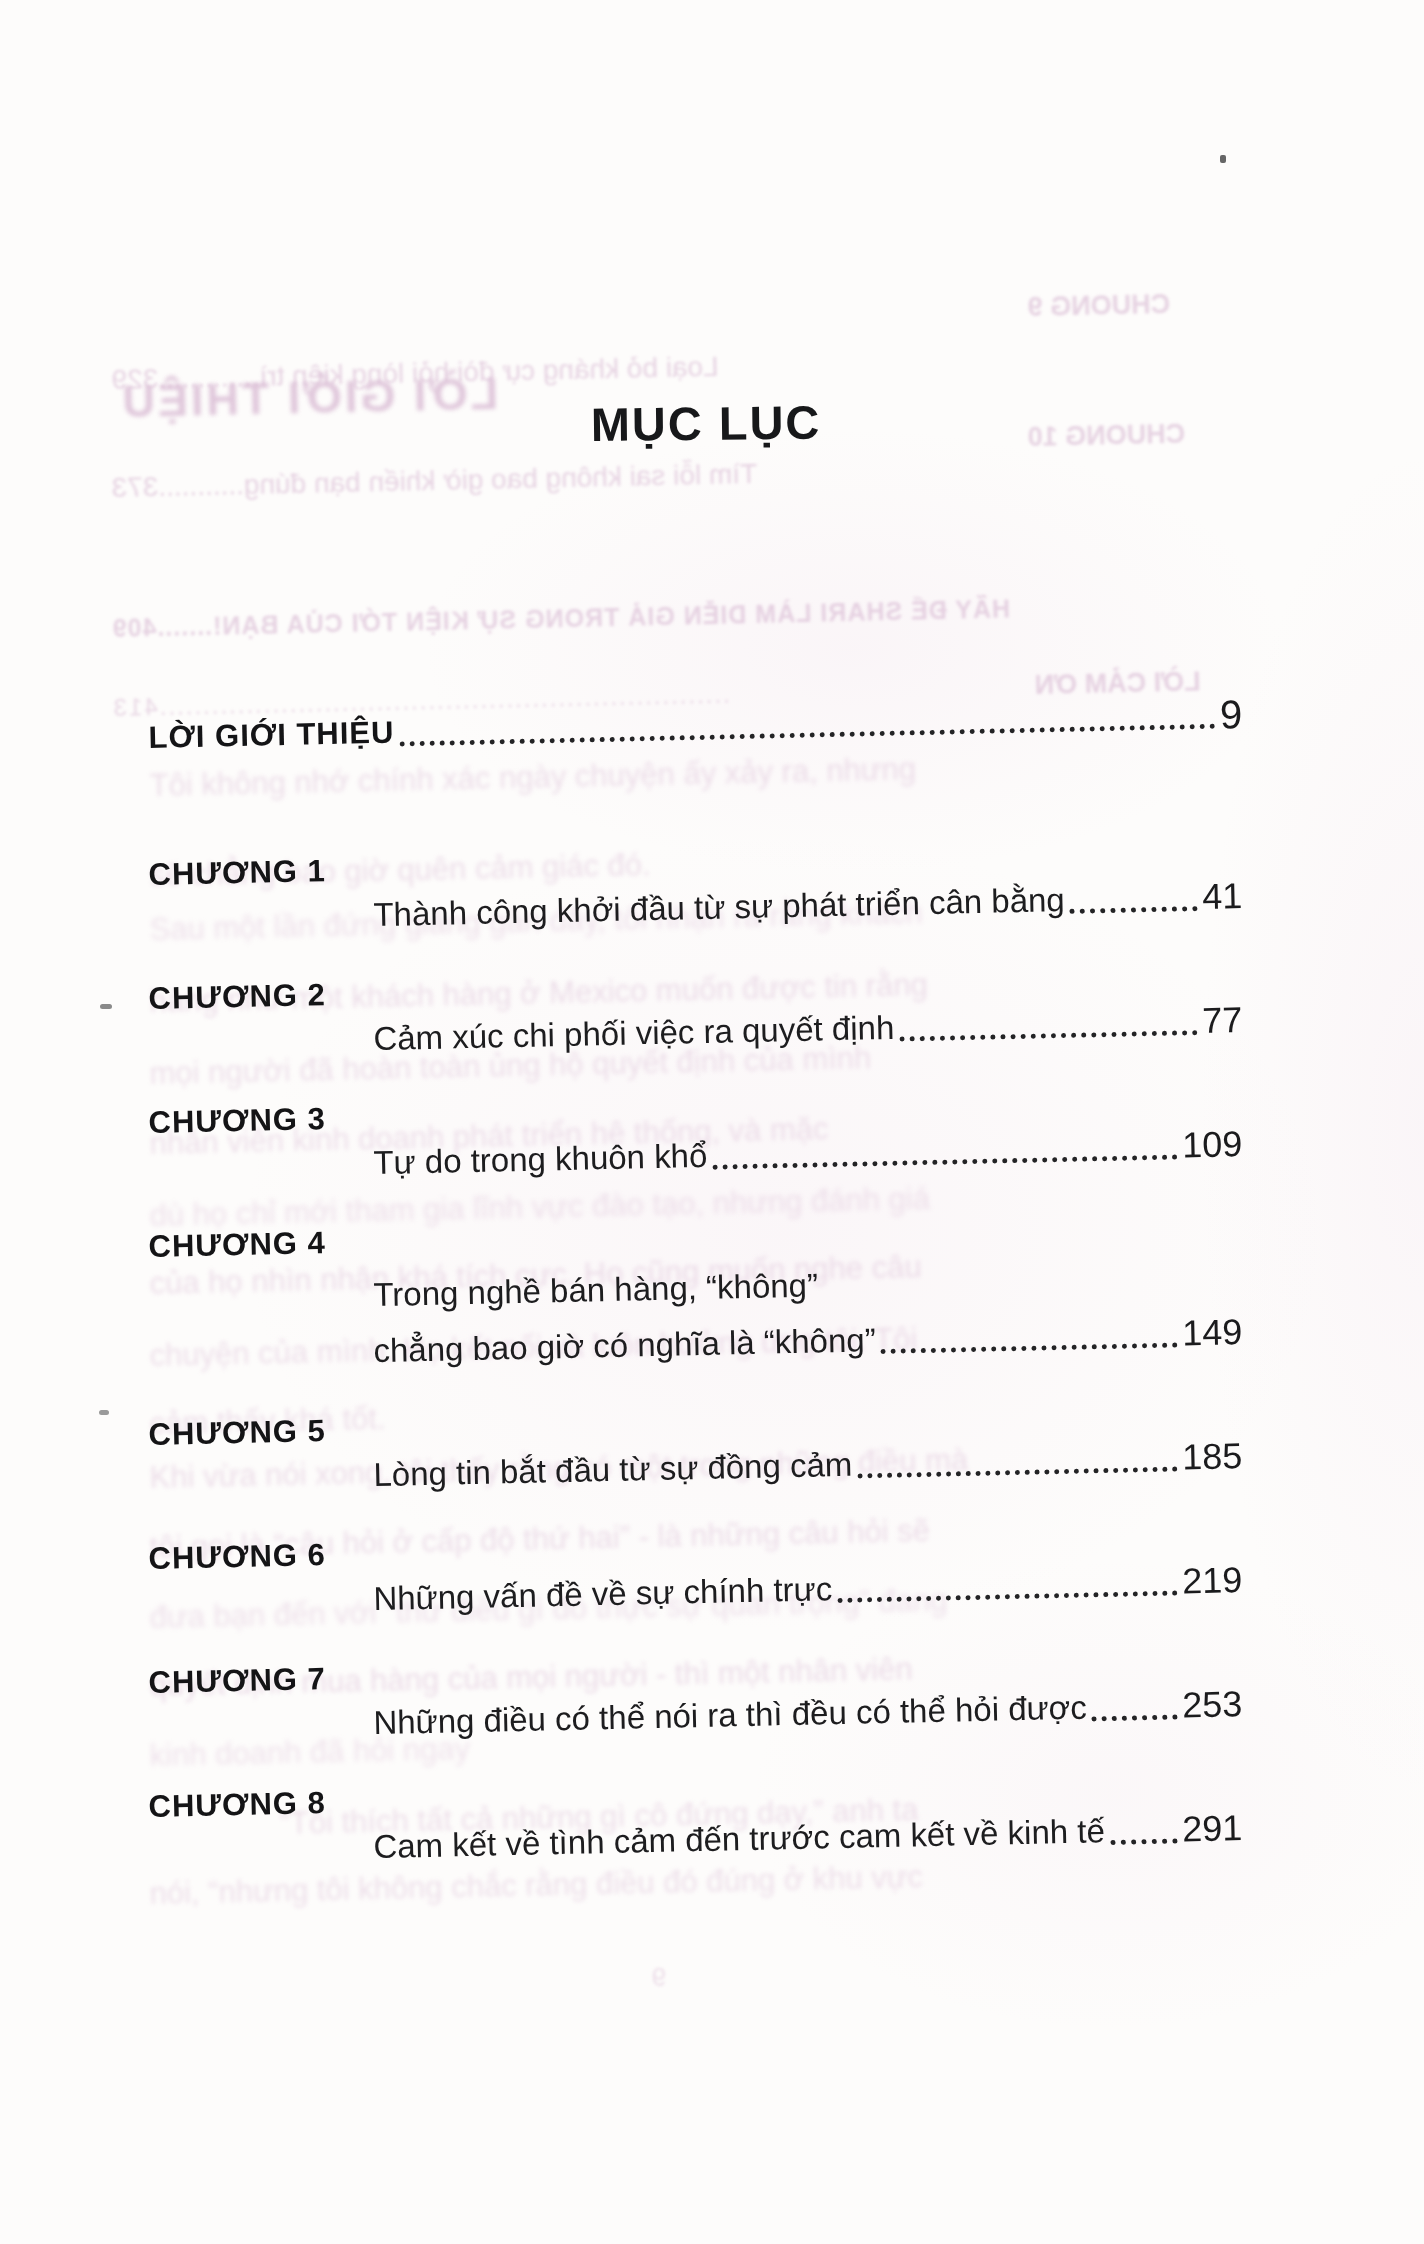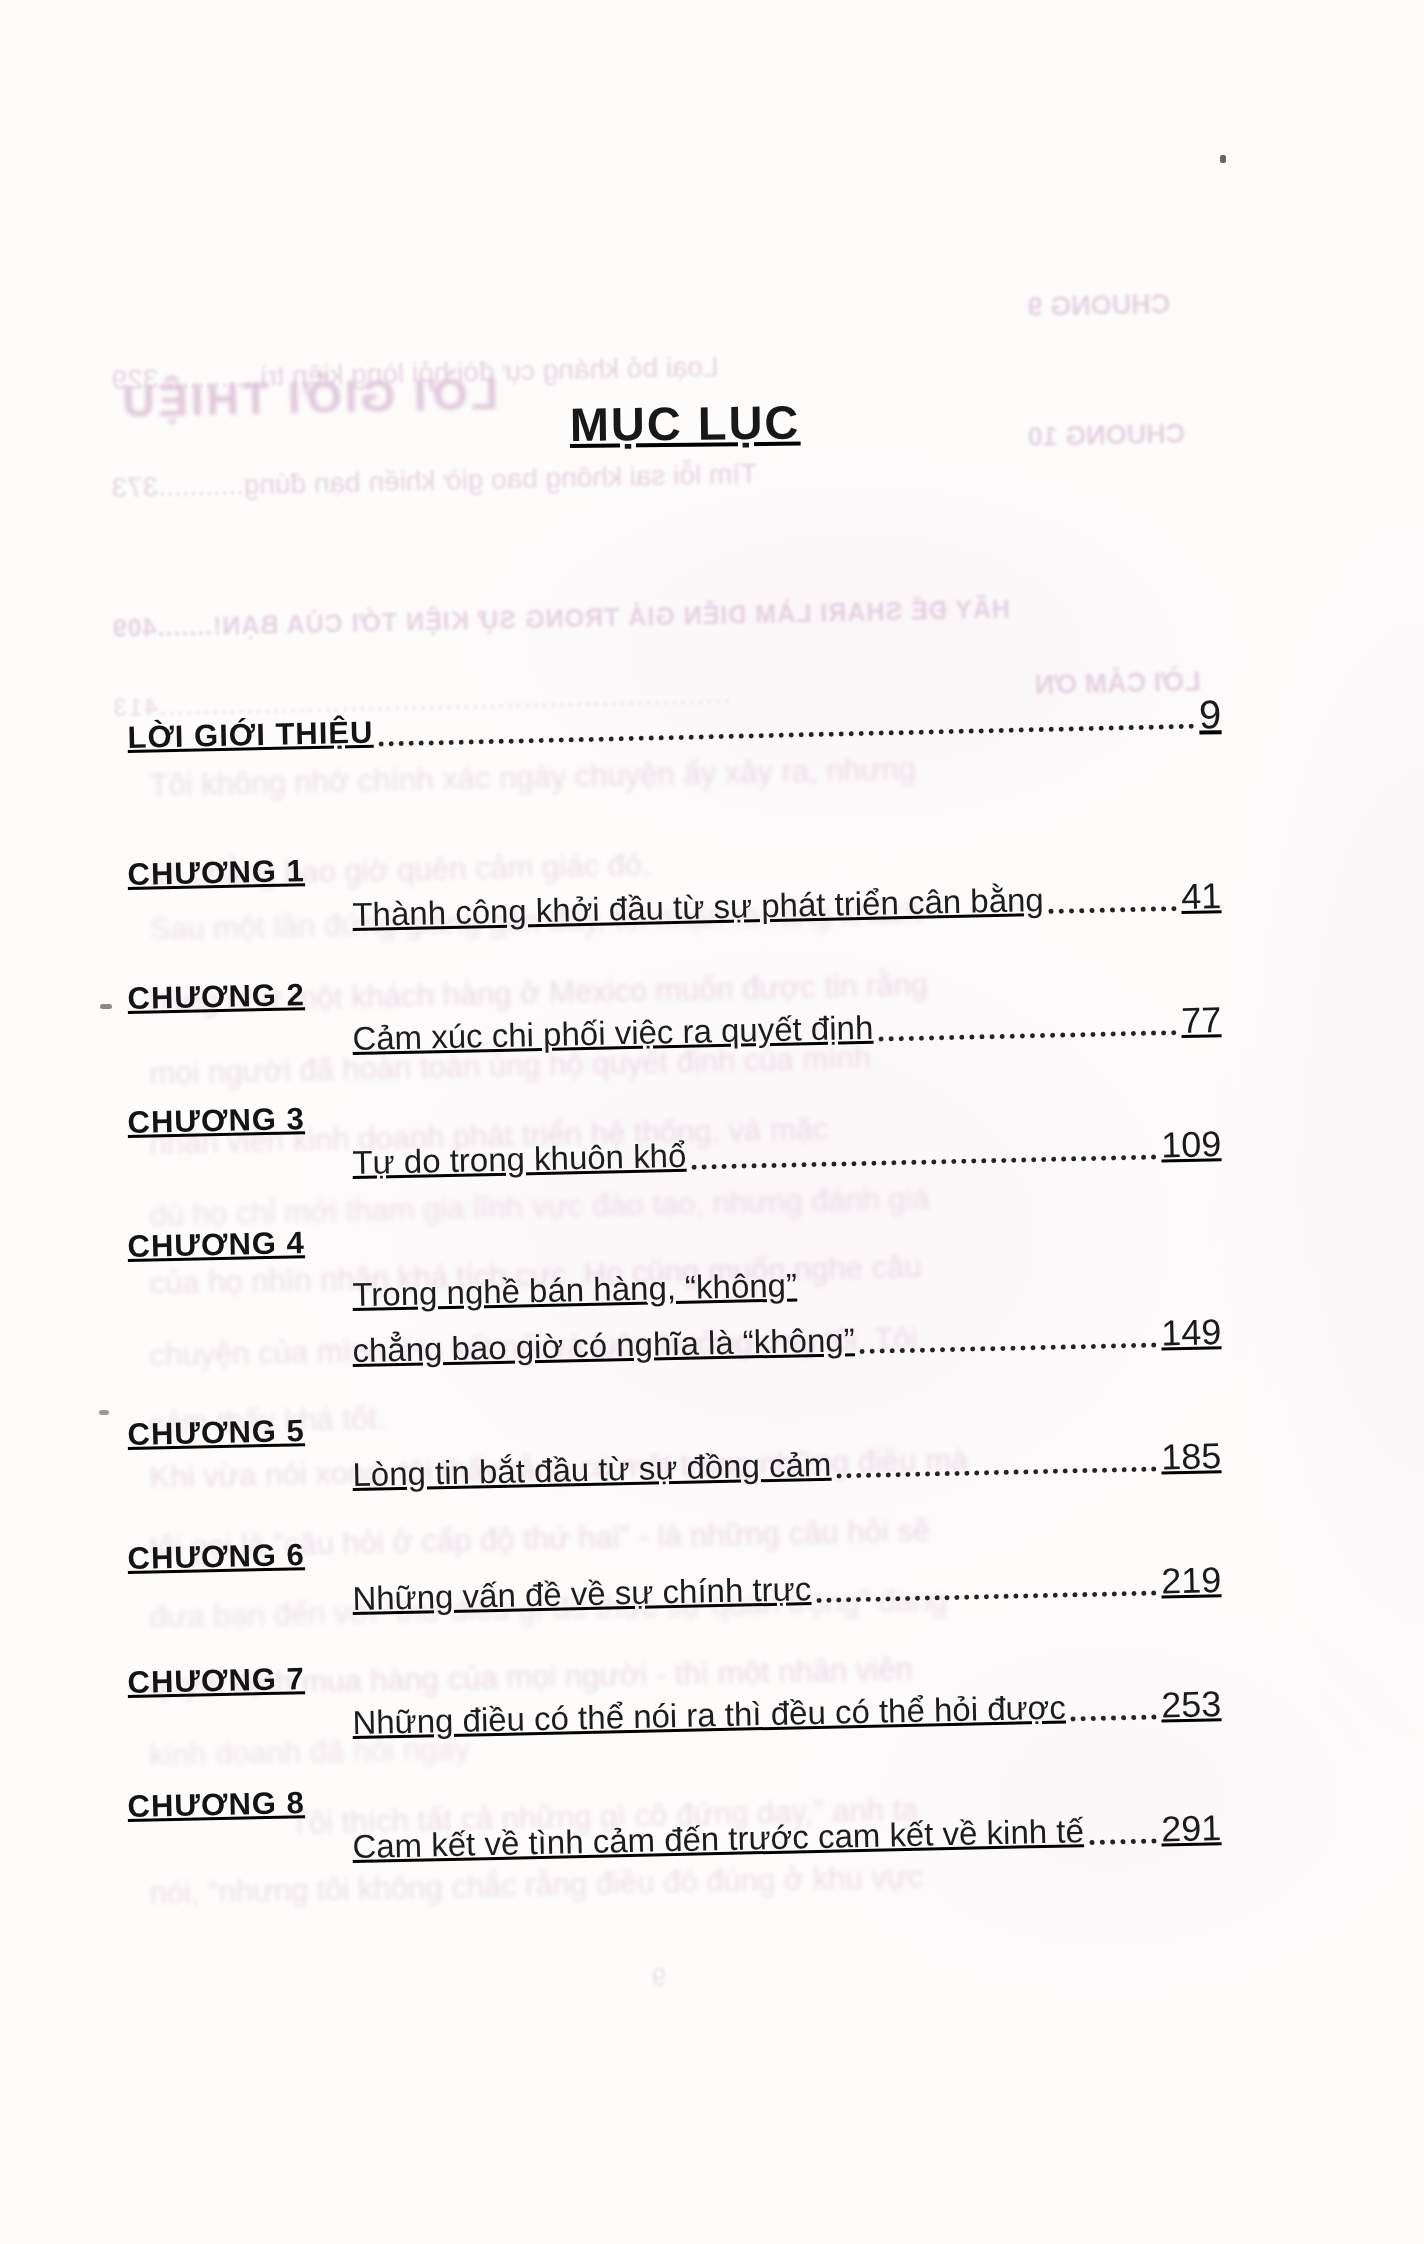--- a/index.html
+++ b/index.html
@@ -22,21 +22,21 @@
   .ghost-layer{position:absolute;inset:0;z-index:1;pointer-events:none;}
   .ghost-line{
     position:absolute;white-space:nowrap;overflow:visible;
     color:#d3b0cd;transform-origin:left bottom;
   }
   .ghost-line .inner{display:inline-block;}
   .ghost-line.mir .inner{transform:scaleX(-1);}
   .ghost-line.mir{text-align:left;}
   .ghost-line.mir .inner{transform-origin:center;}
   
-  .content{position:absolute;left:128px;top:398px;width:1108px;z-index:2;text-decoration:underline;}
+  .content{position:absolute;left:149px;top:398px;width:1108px;z-index:2;}
   .title{
     margin:0 0 263px 442px;
     font-size:47px;font-weight:700;letter-spacing:2px;
     color:#17181a;line-height:54px;
     transform:rotate(-0.6deg);transform-origin:left bottom;
   }
   .row{
     display:flex;align-items:flex-end;
     color:#1d1d1f;line-height:46px;font-size:33px;
     padding-right:14px;

